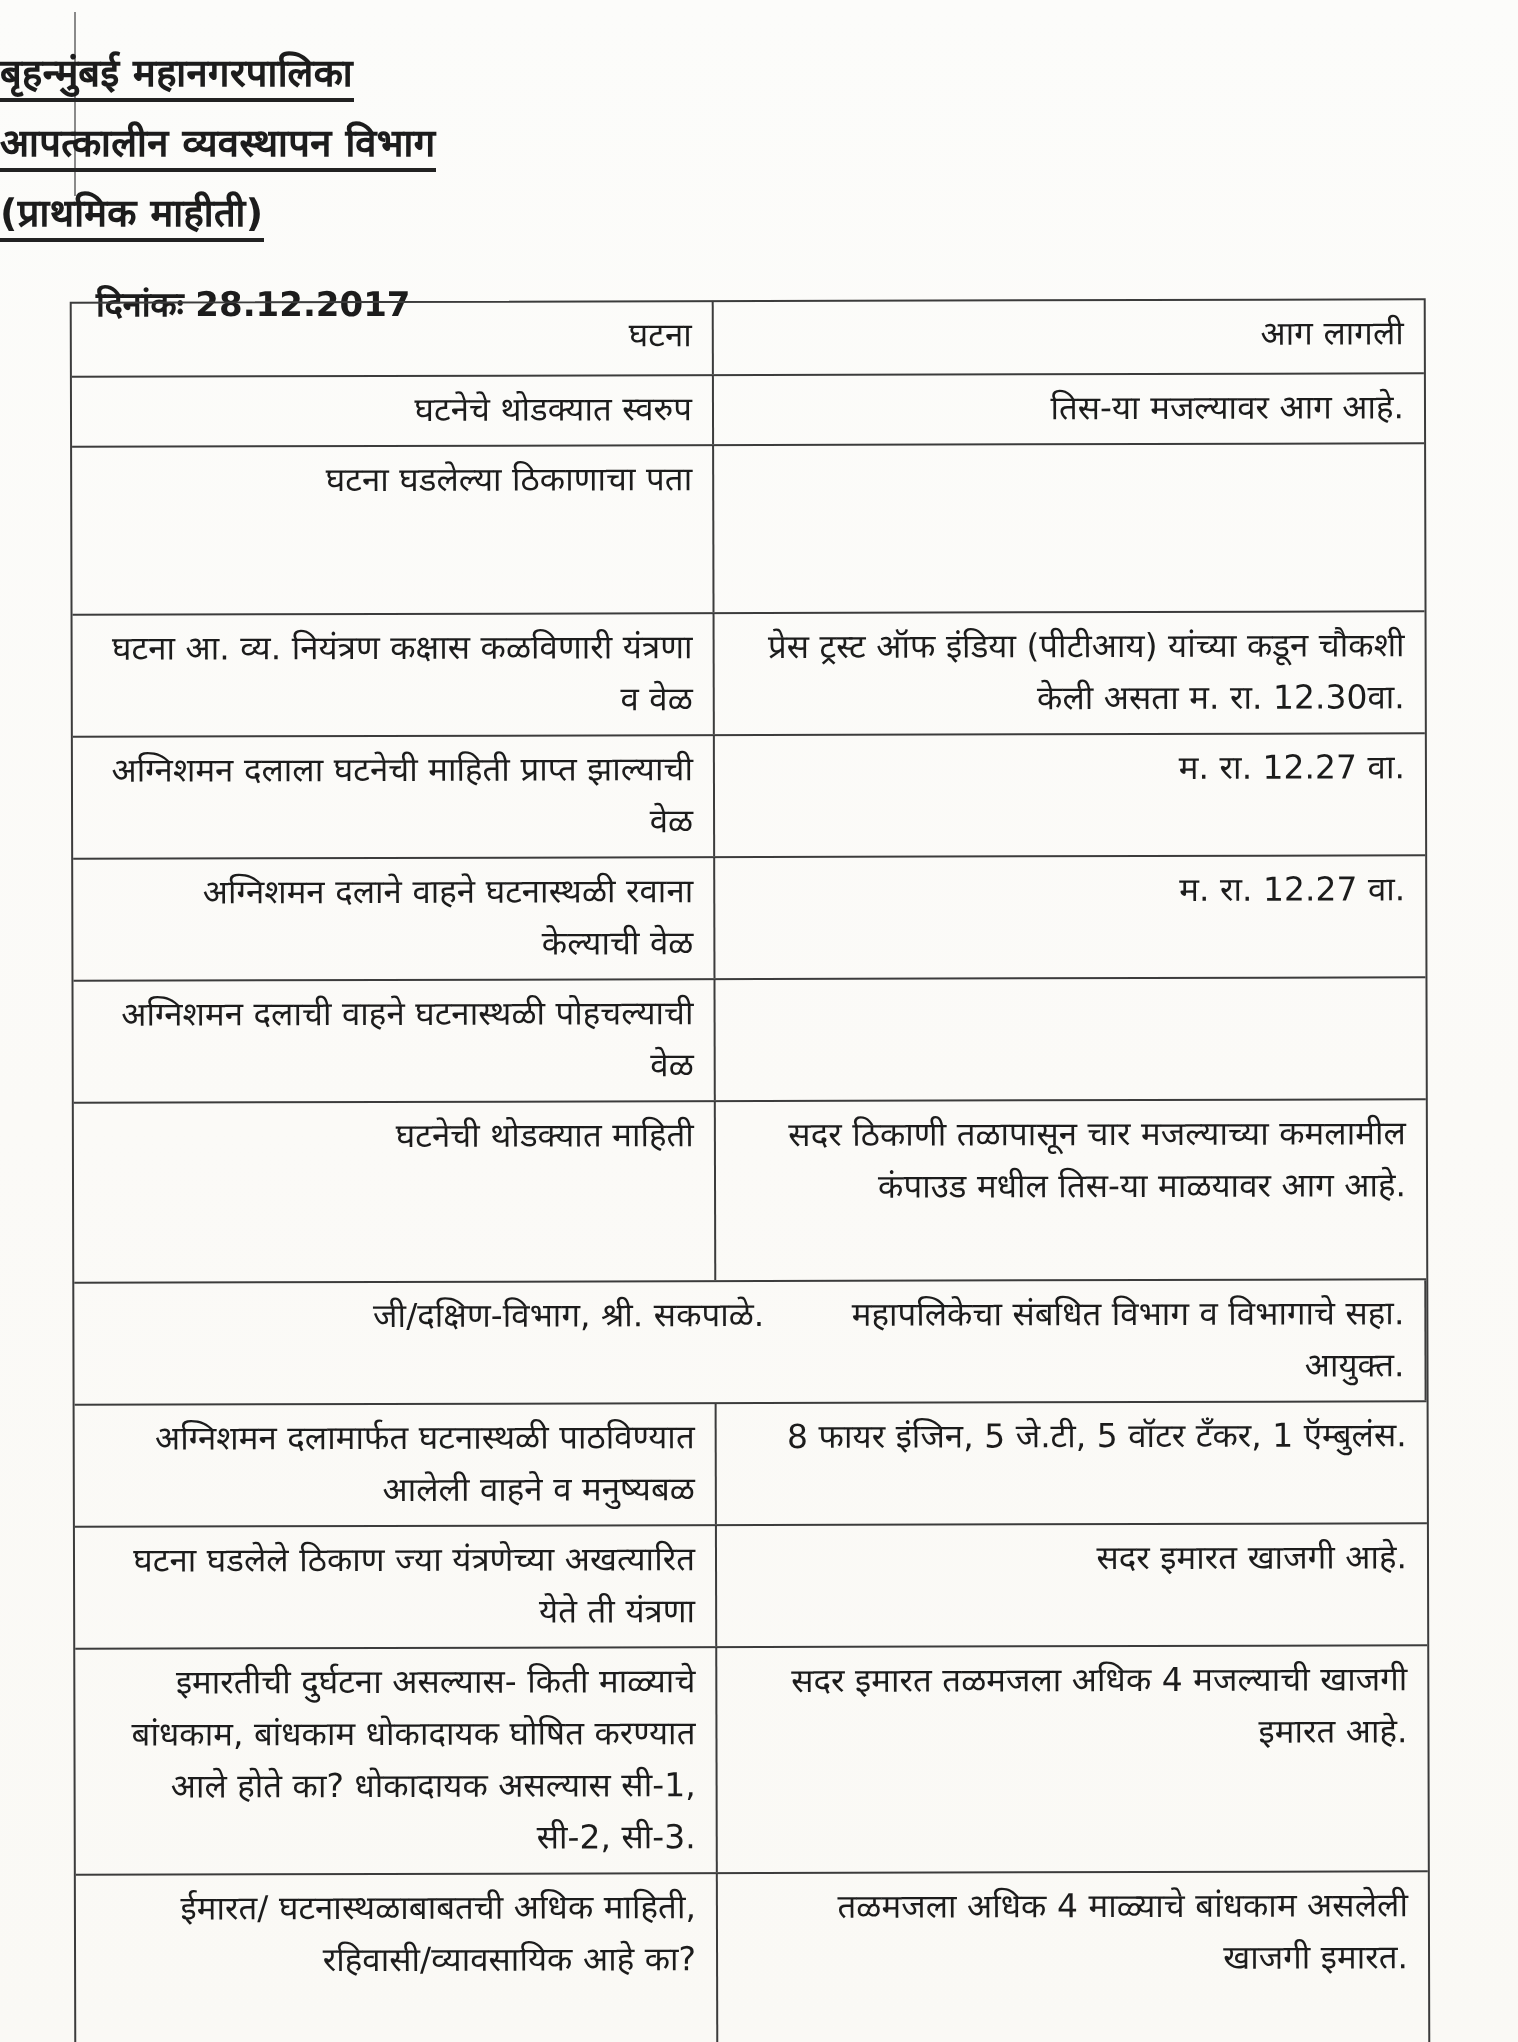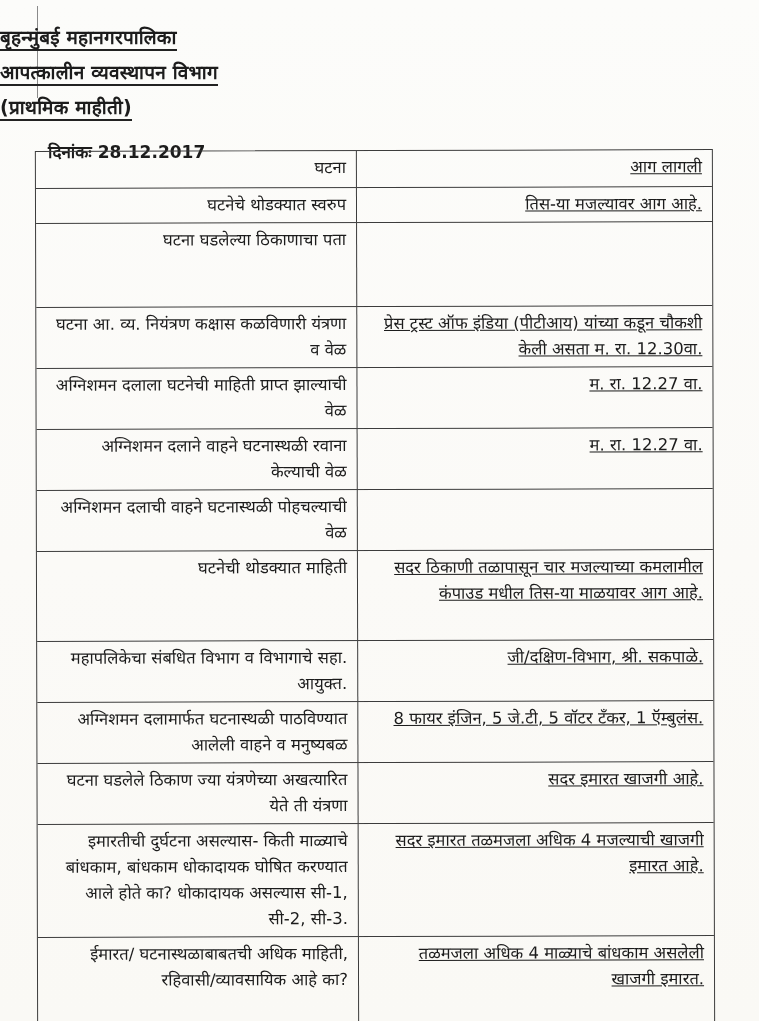--- a/index.html
+++ b/index.html
@@ -57,21 +57,21 @@
     line-height:26px;
     padding:4px 10px 4px 12px;
     box-sizing:border-box;
     text-align:right;
   }
   .label-cell{
     width:321px;
     border-right:1.4px solid #3c3c3c;
     flex:none;
   }
-  .value-cell{flex:1;text-decoration:underline;}
+  .value-cell{flex:1;}
   
   .row:nth-child(1){min-height:36px;}
   .row:nth-child(2){min-height:34px;}
   .row:nth-child(3){min-height:83px;}
   .row:nth-child(4){min-height:59px;}
   .row:nth-child(5){min-height:60px;}
   .row:nth-child(6){min-height:56px;}
   .row:nth-child(7){min-height:56px;}
   .row:nth-child(8){min-height:89px;}
   .row:nth-child(9){min-height:56px;}
@@ -122,22 +122,22 @@
       <div class="cell value-cell">म. रा. 12.27 वा.</div>
     </div>
     <div class="row">
       <div class="cell label-cell">अग्निशमन दलाची वाहने घटनास्थळी पोहचल्याची  वेळ</div>
     </div>
     <div class="row">
       <div class="cell label-cell">घटनेची थोडक्यात माहिती</div>
       <div class="cell value-cell">सदर ठिकाणी तळापासून चार मजल्याच्या कमलामील कंपाउड मधील तिस-या माळयावर आग आहे.</div>
     </div>
     <div class="row">
+      <div class="cell value-cell">जी/दक्षिण-विभाग, श्री. सकपाळे.</div>
       <div class="cell label-cell">महापलिकेचा संबधित विभाग व विभागाचे सहा. आयुक्त.</div>
-      <div class="cell value-cell">जी/दक्षिण-विभाग, श्री. सकपाळे.</div>
     </div>
     <div class="row">
       <div class="cell label-cell">अग्निशमन दलामार्फत घटनास्थळी पाठविण्यात आलेली वाहने व मनुष्यबळ</div>
       <div class="cell value-cell">8 फायर इंजिन, 5 जे.टी, 5 वॉटर टँकर, 1 ऍम्बुलंस.</div>
     </div>
     <div class="row">
       <div class="cell label-cell">घटना घडलेले ठिकाण ज्या यंत्रणेच्या अखत्यारित येते ती यंत्रणा</div>
       <div class="cell value-cell">सदर इमारत खाजगी आहे.</div>
     </div>
     <div class="row">

